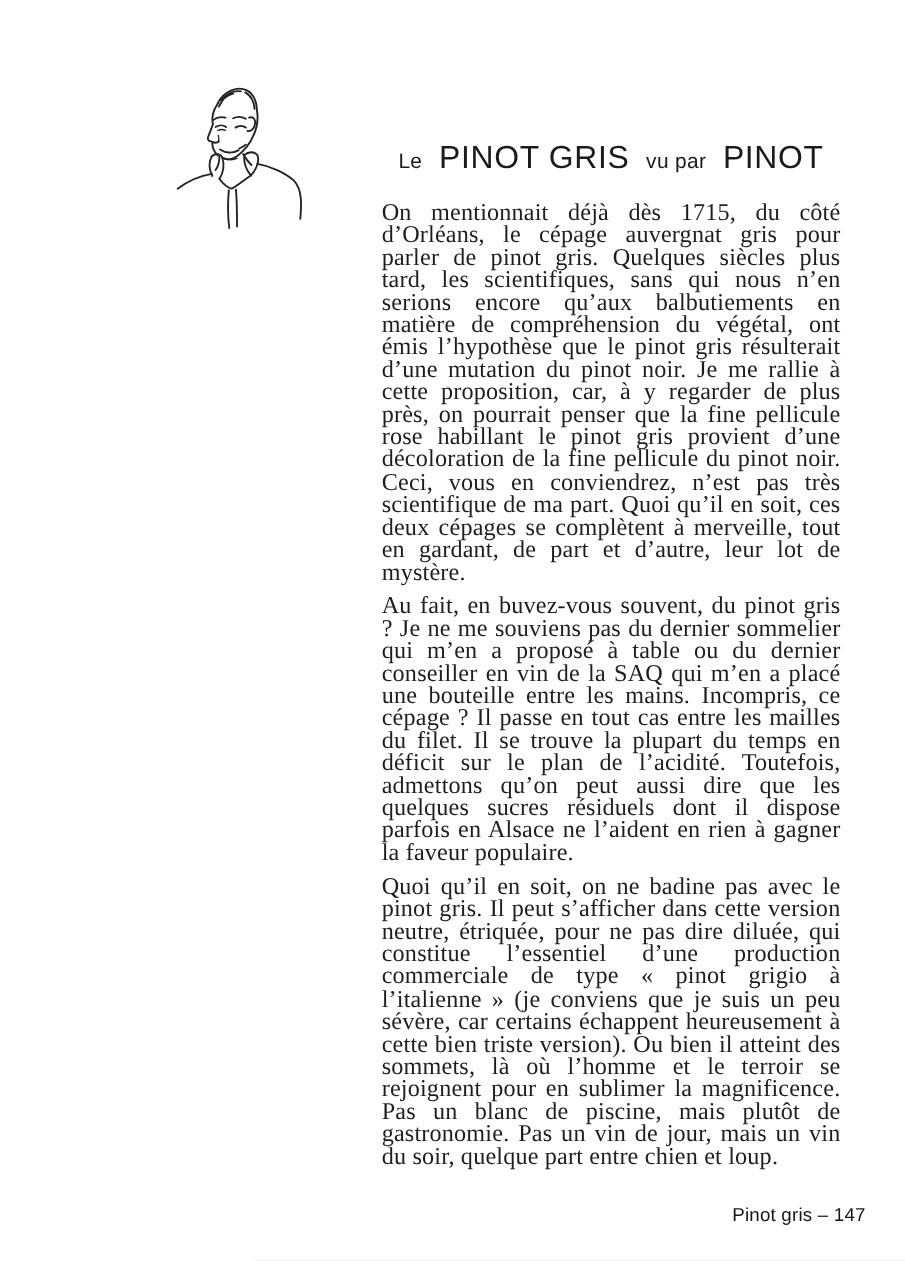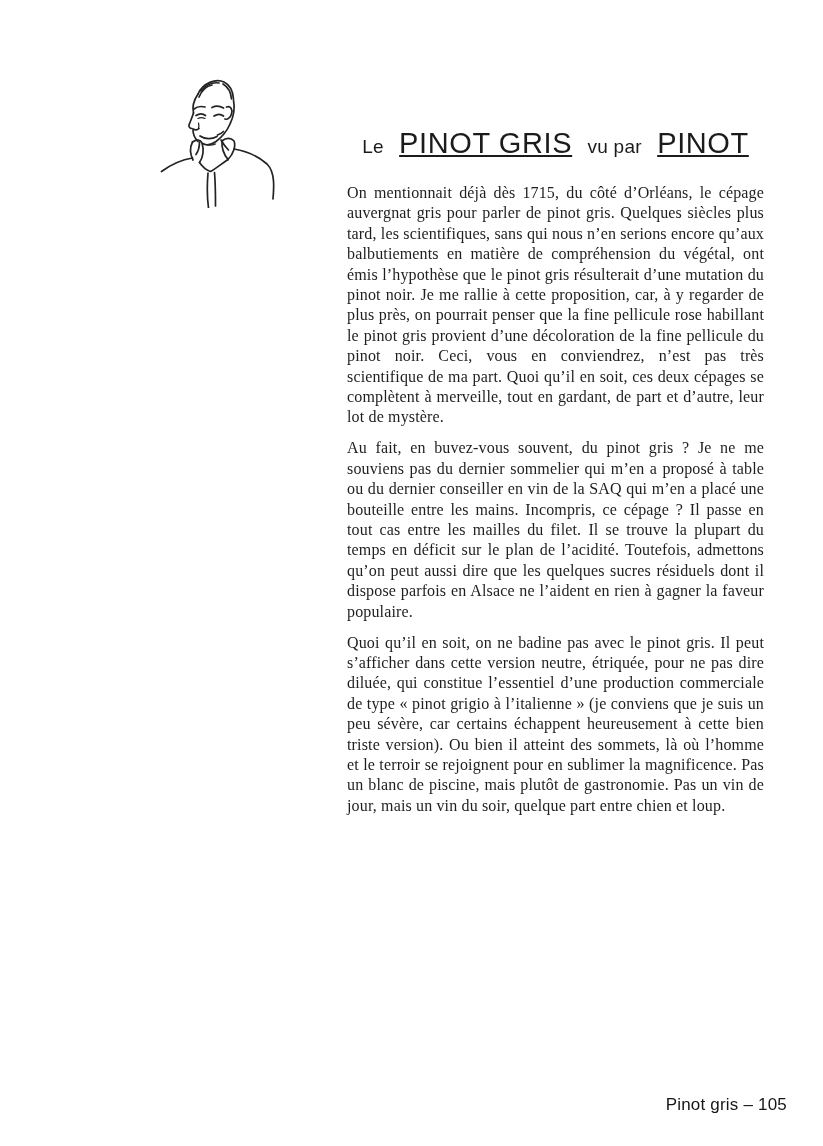--- a/index.html
+++ b/index.html
@@ -38,25 +38,24 @@
     white-space: nowrap;
     letter-spacing: 0.3px;
     color: #1b1b1b;
   }
   .title .t-small {
     font-size: 19px;
   }
   .title .t-big {
     font-size: 29px;
     letter-spacing: 0.6px;
-    text-decoration: underline;
   }
   .title span { margin: 0 3px; text-align: center; }
   .article p {
-    font-size: 16px;
+    font-size: 22px;
     line-height: 20.4px;
     text-align: justify;
     text-justify: inter-word;
     letter-spacing: 0.15px;
     margin: 0 0 10.5px 0;
   }
   .footer {
     position: absolute;
     top: 1095px;
     right: 36px;
@@ -126,15 +125,15 @@
       <span class="t-big">PINOT</span>
     </h1>
 
     <div class="article">
       <p>On mentionnait déjà dès 1715, du côté d’Orléans, le cépage auvergnat gris pour parler de pinot gris. Quelques siècles plus tard, les scientifiques, sans qui nous n’en serions encore qu’aux balbutiements en matière de compréhension du végétal, ont émis l’hypothèse que le pinot gris résulterait d’une mutation du pinot noir. Je me rallie à cette proposition, car, à y regarder de plus près, on pourrait penser que la fine pellicule rose habillant le pinot gris provient d’une décoloration de la fine pellicule du pinot noir. Ceci, vous en conviendrez, n’est pas très scientifique de ma part. Quoi qu’il en soit, ces deux cépages se complètent à merveille, tout en gardant, de part et d’autre, leur lot de mystère.</p>
       <p>Au fait, en buvez-vous souvent, du pinot gris ? Je ne me souviens pas du dernier sommelier qui m’en a proposé à table ou du dernier conseiller en vin de la SAQ qui m’en a placé une bouteille entre les mains. Incompris, ce cépage ? Il passe en tout cas entre les mailles du filet. Il se trouve la plupart du temps en déficit sur le plan de l’acidité. Toutefois, admettons qu’on peut aussi dire que les quelques sucres résiduels dont il dispose parfois en Alsace ne l’aident en rien à gagner la faveur populaire.</p>
       <p>Quoi qu’il en soit, on ne badine pas avec le pinot gris. Il peut s’afficher dans cette version neutre, étriquée, pour ne pas dire diluée, qui constitue l’essentiel d’une production commerciale de type « pinot grigio à l’italienne » (je conviens que je suis un peu sévère, car certains échappent heureusement à cette bien triste version). Ou bien il atteint des sommets, là où l’homme et le terroir se rejoignent pour en sublimer la magnificence. Pas un blanc de piscine, mais plutôt de gastronomie. Pas un vin de jour, mais un vin du soir, quelque part entre chien et loup.</p>
     </div>
   </div>
 
-  <div class="footer">Pinot gris – 105</div>
+  <div class="footer">Pinot gris – 147</div>
 
 </div>
 
 </body></html>

